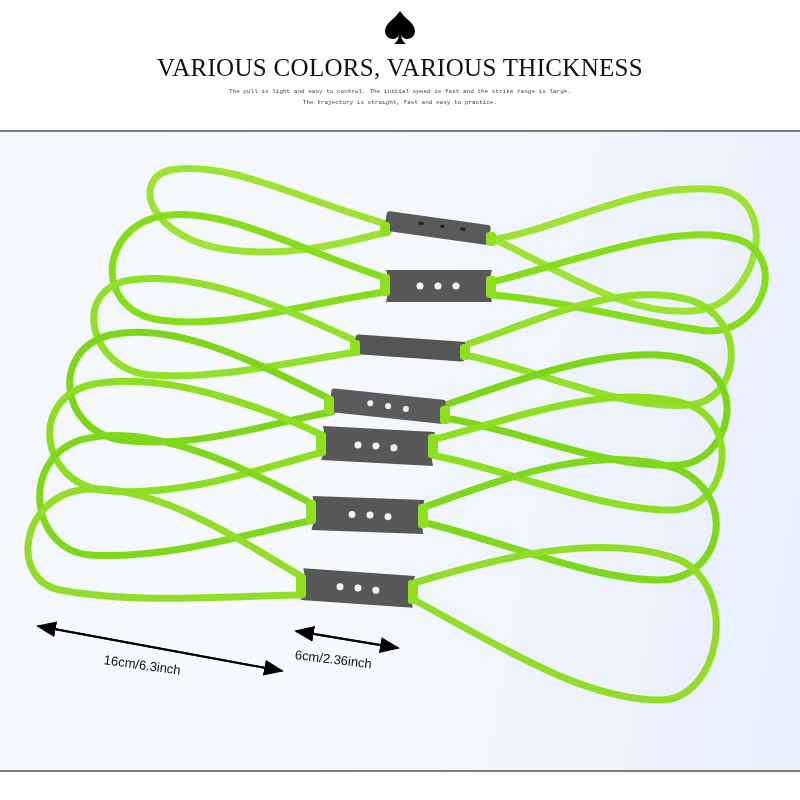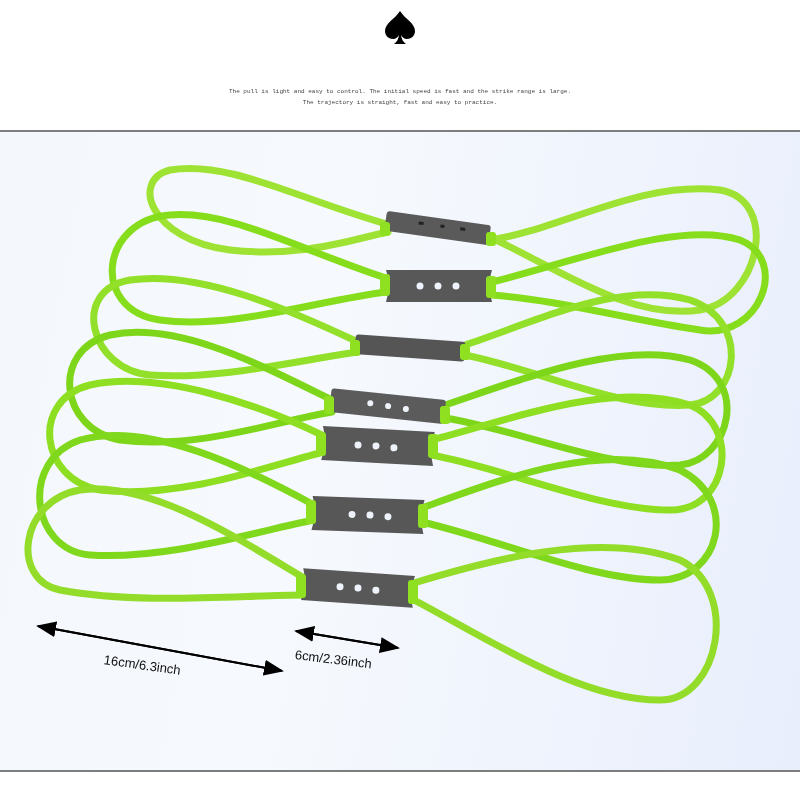--- a/index.html
+++ b/index.html
@@ -46,20 +46,21 @@
     transform-origin: left center;
   }
 </style>
 </head>
 <body>
 
 <div class="header">
   <svg class="spade" viewBox="0 0 34 36">
     <path d="M17 1 C12 9 2 13 2 21 C2 26 6 29 10 29 C13 29 15 27 16 25 C15.5 29 14 32 11 34 L23 34 C20 32 18.5 29 18 25 C19 27 21 29 24 29 C28 29 32 26 32 21 C32 13 22 9 17 1 Z" fill="#000"></path>
   </svg>
+  <div class="title">VARIOUS COLORS, VARIOUS THICKNESS</div>
   <div class="tagline l1">The pull is light and easy to control. The initial speed is fast and the strike range is large.</div>
   <div class="tagline l2">The trajectory is straight, fast and easy to practice.</div>
 </div>
 
 <div class="divider top"></div>
 
 <div class="photo">
   <svg width="800" height="638" viewBox="0 132 800 638">
     <g fill="none" stroke-linecap="round">
 

